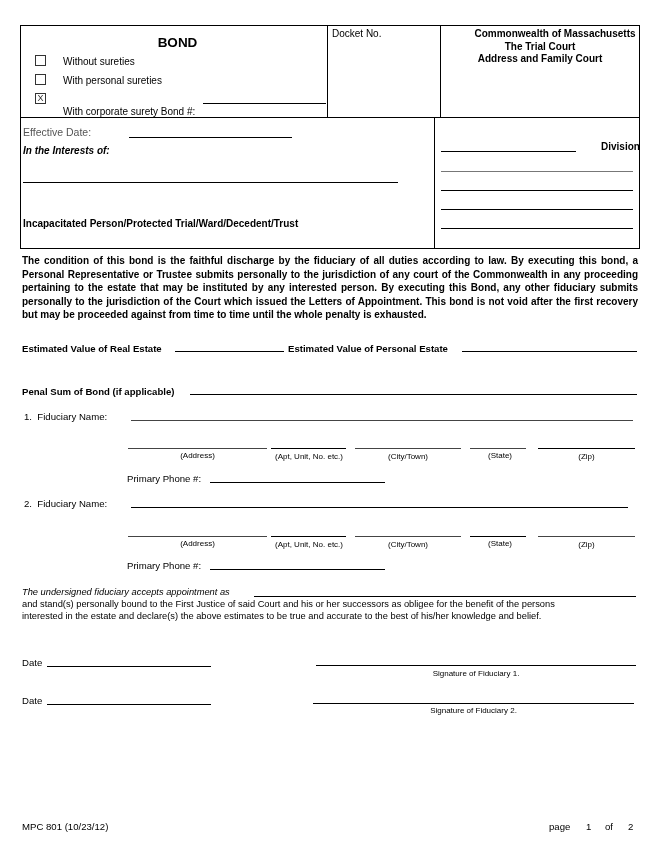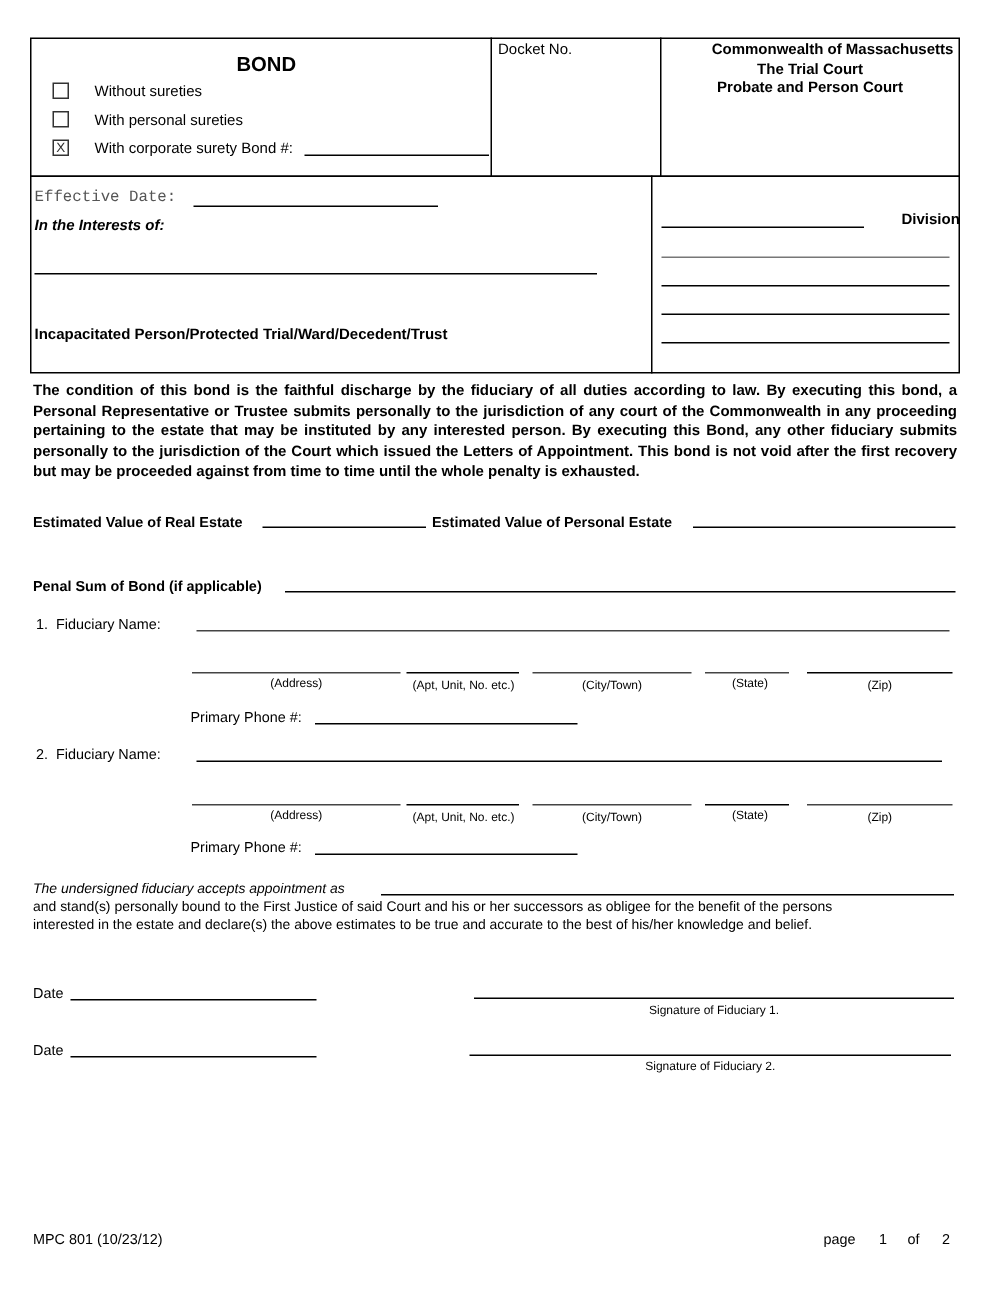--- a/index.html
+++ b/index.html
@@ -6,21 +6,21 @@
   body { width:662px; height:863px; position:relative; overflow:hidden;
          font-family:"Liberation Sans", sans-serif; color:#000; }
   .abs { position:absolute; }
   .vline { position:absolute; width:0; border-left:1px solid #000; }
   .hdr-box { position:absolute; border:1px solid #000; box-sizing:border-box; }
   .t10 { font-size:10px; }
   .t8 { font-size:8px; }
   .b { font-weight:bold; }
   .cb { position:absolute; width:11px; height:11px; border:1px solid #333; box-sizing:border-box;
         font-size:9px; line-height:9px; text-align:center; color:#333; }
-  .mono { font-family:Liberation Mono, monospace; color:#555; }
+  .mono { font-family:Liberation Sans, sans-serif; color:#555; }
   .para { position:absolute; left:22px; width:616px; font-size:10px; font-weight:bold;
           text-align:justify; line-height:13.6px; }
   .center { text-align:center; }
   .input-line { position:absolute; height:0; border-top:1px solid #000; background:transparent; }
 </style>
 </head>
 <body>
 
 <div class="hdr-box" style="left:20px; top:25px; width:620px; height:93px;"></div>
 <div class="vline" style="left:327px; top:25px; height:93px;"></div>
@@ -28,29 +28,29 @@
 
 <div class="abs b center" style="left:20px; top:35px; width:315px; font-size:13.5px;">BOND</div>
 
 <div class="cb" style="left:35px; top:55px;"></div>
 <div class="abs t10" style="left:63px; top:56px;">Without sureties</div>
 
 <div class="cb" style="left:35px; top:74px;"></div>
 <div class="abs t10" style="left:63px; top:75px;">With personal sureties</div>
 
 <div class="cb" style="left:35px; top:93px;">X</div>
-<div class="abs t10" style="left:63px; top:94px;text-align:right;">With corporate surety Bond #:</div>
+<div class="abs t10" style="left:63px; top:106px;text-align:right;">With corporate surety Bond #:</div>
 <div class="input-line" style="left:203px; top:103px; width:123px;"></div>
 
 <div class="abs t10" style="left:332px; top:28px;">Docket No.</div>
 <div class="input-line" style="left:332px; top:45px; width:100px; border-top-color:transparent;"></div>
 
 <div class="abs b center t10" style="left:440px; top:28px; width:230px; line-height:12.5px;">Commonwealth of Massachusetts</div>
 <div class="abs b center t10" style="left:440px; top:40.5px; width:200px; line-height:12.5px;">The Trial Court</div>
-<div class="abs b center t10" style="left:440px; top:53px; width:200px; line-height:12.5px;">Probate and Person Court</div>
+<div class="abs b center t10" style="left:440px; top:53px; width:200px; line-height:12.5px;">Address and Family Court</div>
 
 <div class="hdr-box" style="left:20px; top:117px; width:620px; height:132px;"></div>
 <div class="vline" style="left:434px; top:117px; height:132px;"></div>
 
 <div class="abs mono" style="left:23px; top:126px; font-size:10.5px;">Effective Date:</div>
 <div class="input-line" style="left:129px; top:137px; width:163px;"></div>
 
 <div class="abs b t10" style="left:23px; top:145px;font-style:italic;">In the Interests of:</div>
 <div class="input-line" style="left:23px; top:182px; width:375px;"></div>
 

